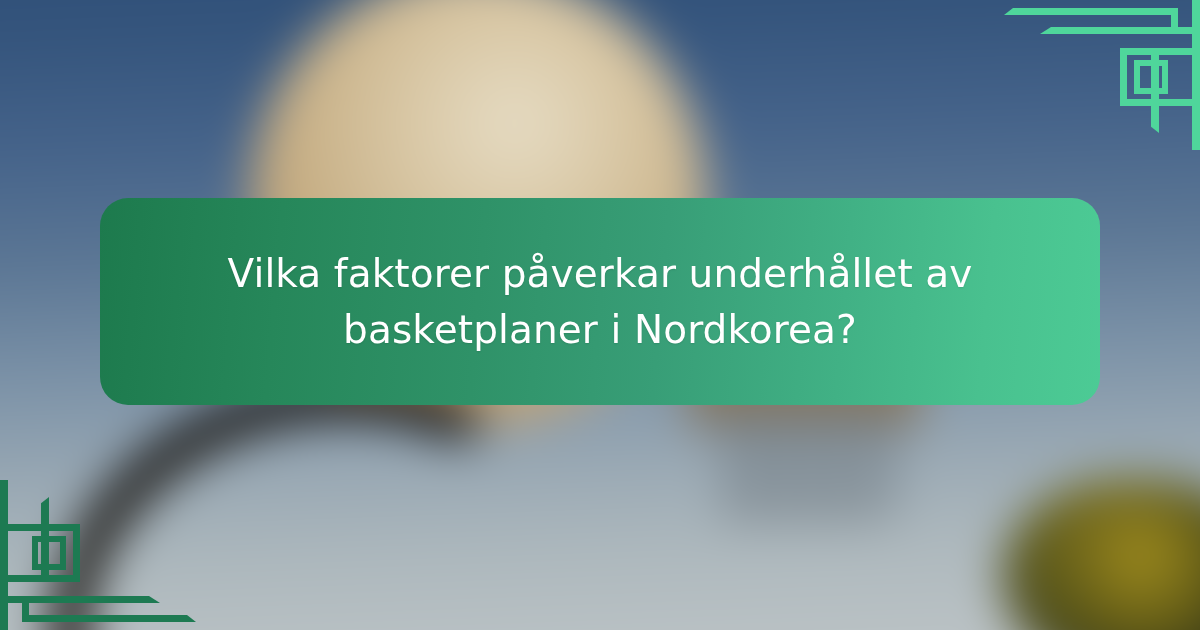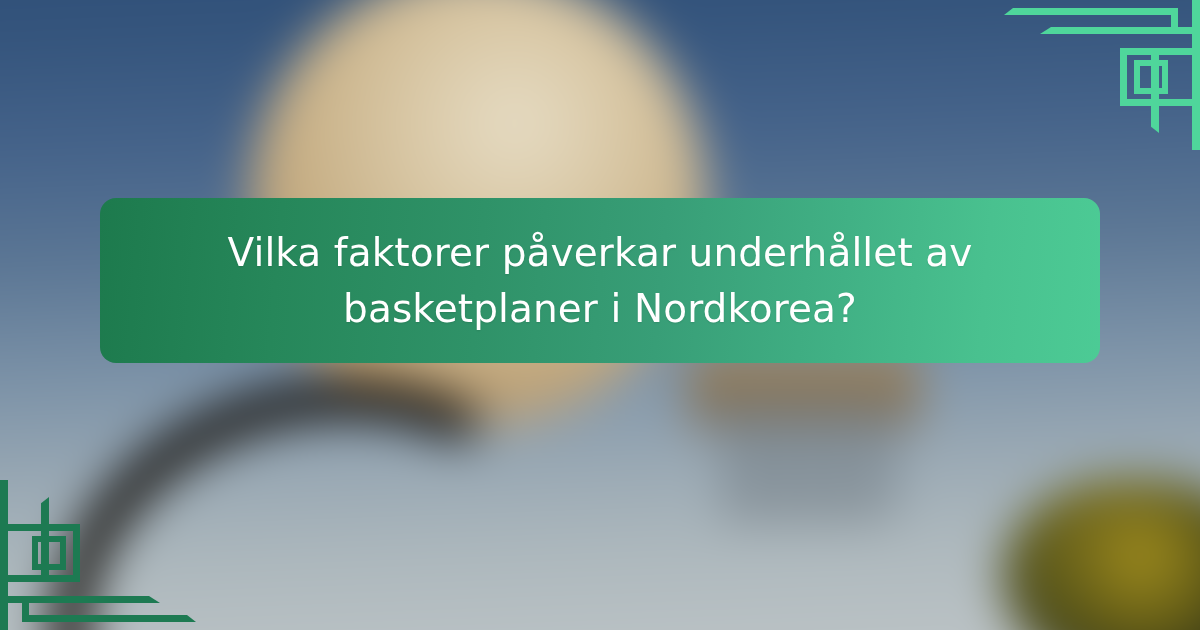--- a/index.html
+++ b/index.html
@@ -104,22 +104,22 @@
   #orn-tr .b { background:#4fd69b; position:absolute; }
 
   
   #orn-bl { bottom:0; left:0; width:220px; height:150px; }
   #orn-bl .b { background:#1d7a52; position:absolute; }
 
   
   #card {
     position:absolute;
     left:100px; top:198px;
-    width:1000px; height:165px;
-    border-radius:16px;
+    width:1000px; height:207px;
+    border-radius:28px;
     background:linear-gradient(95deg,
         #1d7a4d 0%,
         #26875a 18%,
         #2f9268 38%,
         #389e77 56%,
         #41b185 74%,
         #49c18f 88%,
         #4ccb95 100%);
     display:flex;
     align-items:center;

